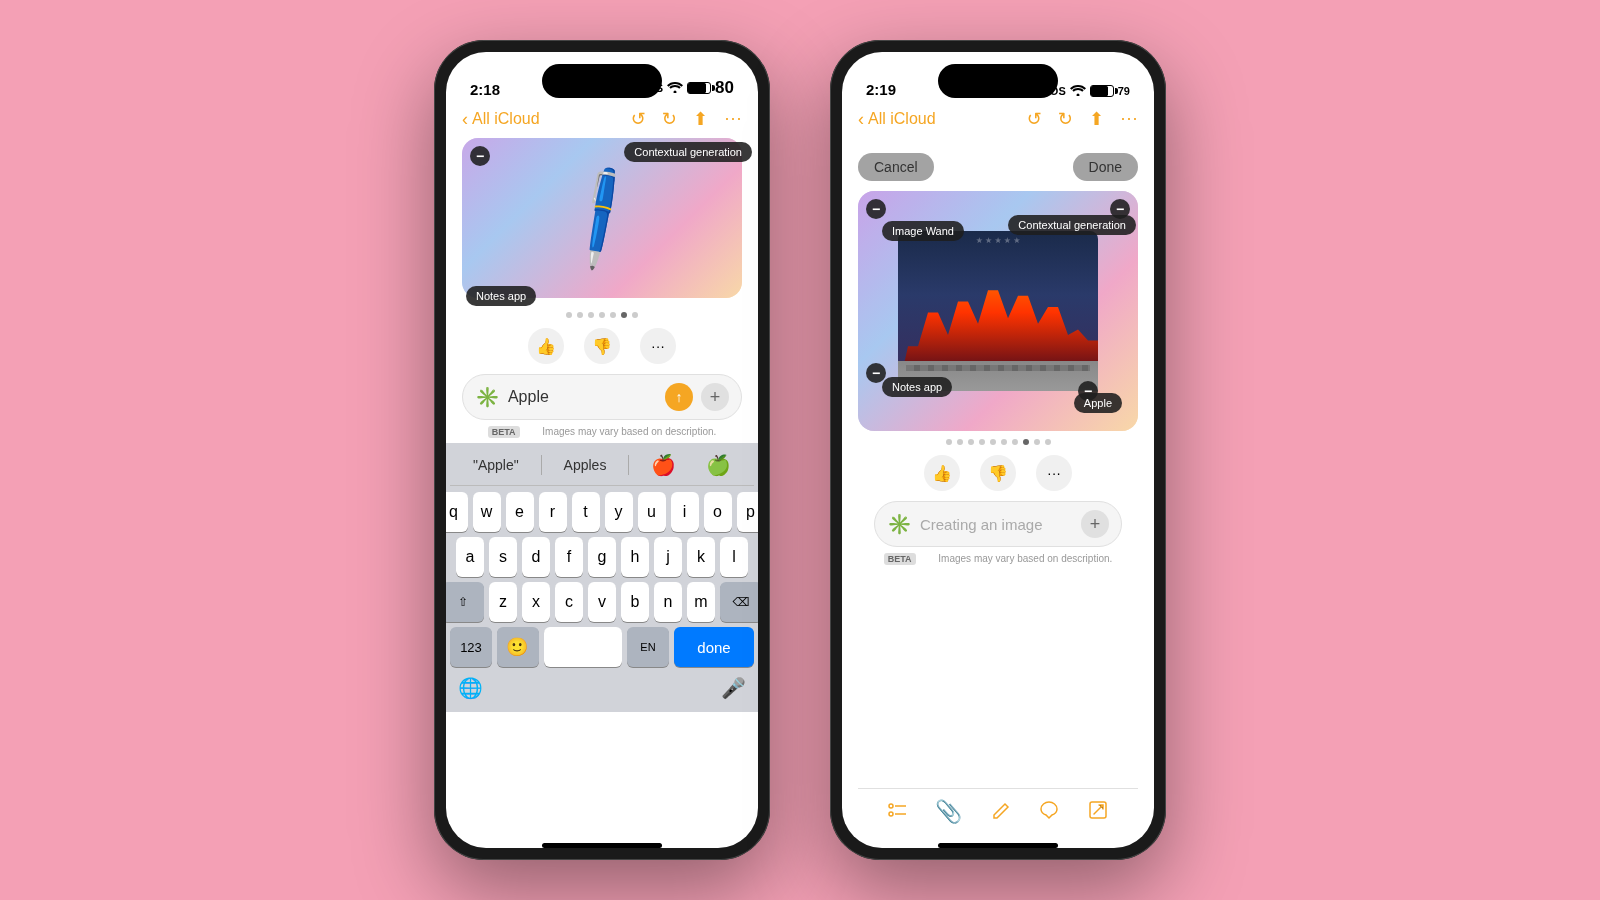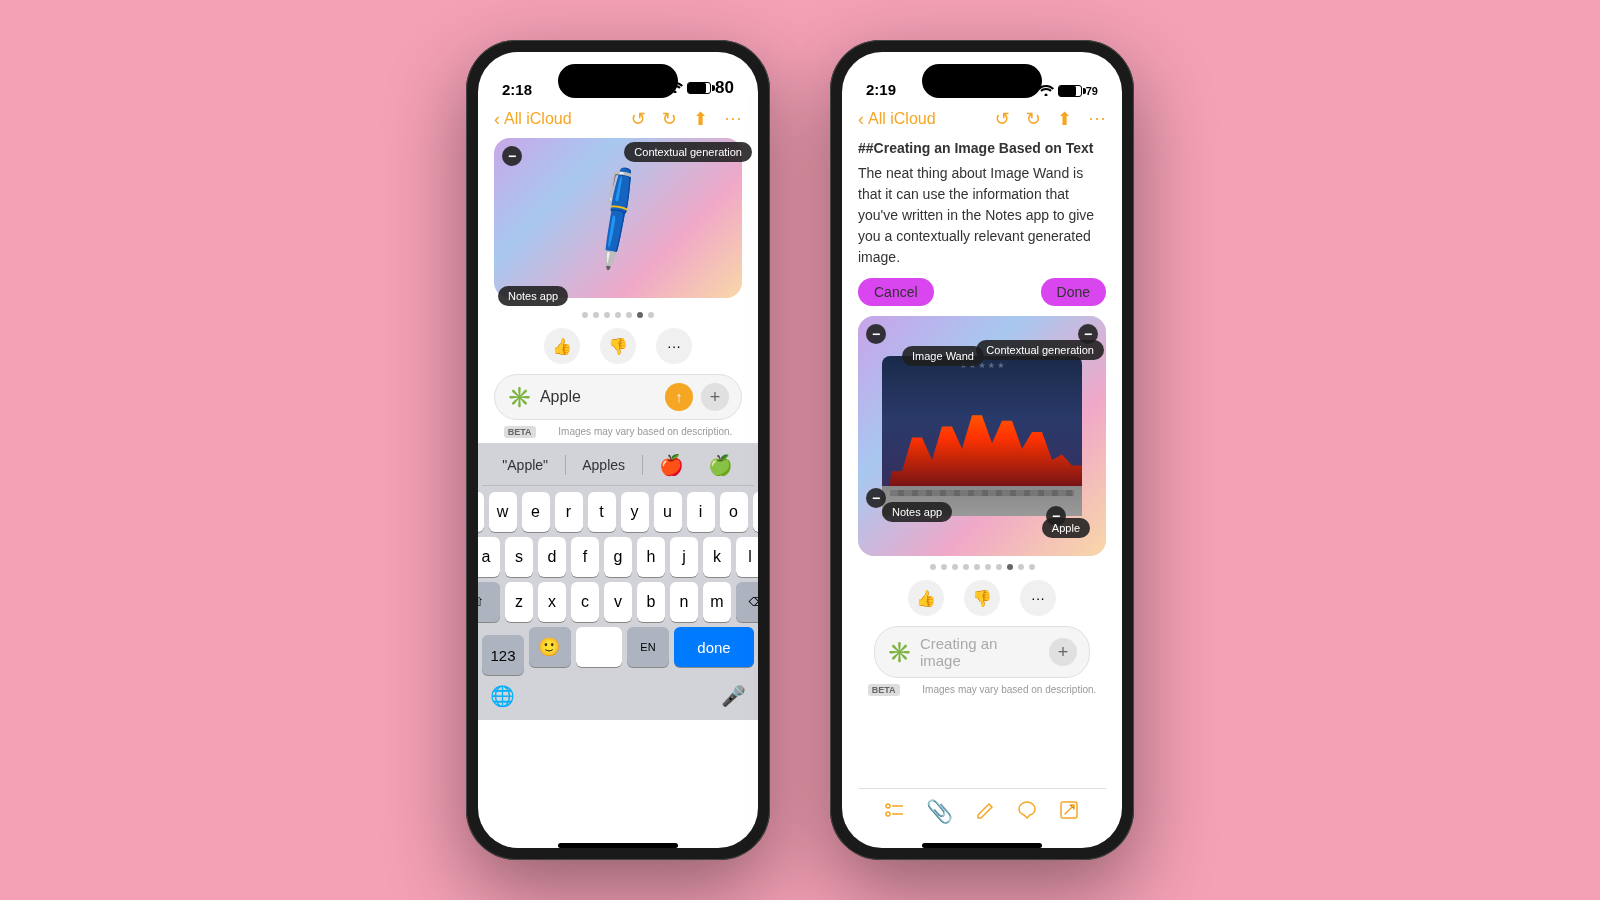--- a/index.html
+++ b/index.html
@@ -10,21 +10,21 @@
       display: flex;
       align-items: center;
       justify-content: center;
       gap: 60px;
       font-family: -apple-system, BlinkMacSystemFont, 'SF Pro Display', 'Helvetica Neue', sans-serif;
       overflow: hidden;
     }
 
     
     .phone {
-      width: 304px;
+      width: 336px;
       height: 820px;
       background: #1a1a1a;
       border-radius: 50px;
       padding: 12px;
       box-shadow: 0 30px 80px rgba(0,0,0,0.4), inset 0 0 0 1px #444;
       position: relative;
       flex-shrink: 0;
     }
     .phone-screen {
       width: 100%;
@@ -373,27 +373,28 @@
       font-size: 14px;
       margin-bottom: 4px;
     }
     .cancel-done-row {
       display: flex;
       justify-content: space-between;
       margin-bottom: 10px;
       flex-shrink: 0;
     }
     .cancel-done-btn {
-      background: #d946ef;
+      background: #a3a3a3;
       border-radius: 14px;
       padding: 6px 16px;
       font-size: 14px;
       font-weight: 500;
       color: #333;
       cursor: pointer;
+      margin-top: 15px;
     }
 
     
     .image-card2 {
       border-radius: 16px;
       background: linear-gradient(135deg, #c8a8e8, #a8c8f0, #f0a8c8, #f8d8a8);
       height: 240px;
       position: relative;
       overflow: visible;
       flex-shrink: 0;
@@ -580,21 +581,21 @@
           <div class="key">x</div>
           <div class="key">c</div>
           <div class="key">v</div>
           <div class="key">b</div>
           <div class="key">n</div>
           <div class="key">m</div>
           <div class="key key-special key-delete">⌫</div>
         </div>
 
         <div class="key-row">
-          <div class="key key-special" style="font-size:15px;margin-top:8px;">123</div>
+          <div class="key key-special" style="font-size:13px;">123</div>
           <div class="key key-special" style="font-size:18px;">🙂</div>
           <div class="key key-space"></div>
           <div class="key key-special" style="font-size:11px;">EN</div>
           <div class="key key-done">done</div>
         </div>
 
         <div class="keyboard-bottom">
           <span style="font-size:20px;">🌐</span>
           <span style="font-size:20px;">🎤</span>
         </div>
@@ -635,24 +636,20 @@
       <div class="nav-actions">
         <span style="color:#f5a623;font-size:18px;">↺</span>
         <span style="color:#f5a623;font-size:18px;">↻</span>
         <span style="color:#f5a623;font-size:18px;">⬆</span>
         <span style="color:#f5a623;font-size:18px;">···</span>
       </div>
     </div>
 
     <div class="phone2-content">
 
-      <div class="note-text">
-        <div class="note-heading">##Creating an Image Based on Text</div>
-        <span>The neat thing about Image Wand is that it can use the information that you've written in the Notes app to give you a contextually relevant generated image.</span>
-      </div>
 
       <div class="cancel-done-row">
         <div class="cancel-done-btn">Cancel</div>
         <div class="cancel-done-btn">Done</div>
       </div>
 
       <div class="image-card2">
 
         <div class="image-glow"></div>
 
@@ -664,21 +661,21 @@
           <div class="laptop-keyboard">
             <div style="height:6px;background:repeating-linear-gradient(90deg,#777 0px,#777 8px,#666 8px,#666 14px);margin:4px 8px;"></div>
           </div>
         </div>
 
         <div class="tooltip-minus" style="top:8px;left:8px;">−</div>
         <div class="tooltip-minus" style="top:8px;right:8px;">−</div>
         <div class="tooltip-minus" style="bottom:48px;left:8px;">−</div>
         <div class="tooltip-minus" style="bottom:30px;right:40px;">−</div>
 
-        <div class="tooltip" style="top:30px;left:24px;margin-left:20px;">Image Wand</div>
+        <div class="tooltip" style="top:30px;left:24px;">Image Wand</div>
         <div class="tooltip" style="top:24px;right:2px;">Contextual generation</div>
         <div class="tooltip" style="bottom:34px;left:24px;">Notes app</div>
         <div class="tooltip" style="bottom:18px;right:16px;">Apple</div>
       </div>
 
       <div class="dots-row" style="margin-top:8px;">
         <div class="dot"></div>
         <div class="dot"></div>
         <div class="dot"></div>
         <div class="dot"></div>

